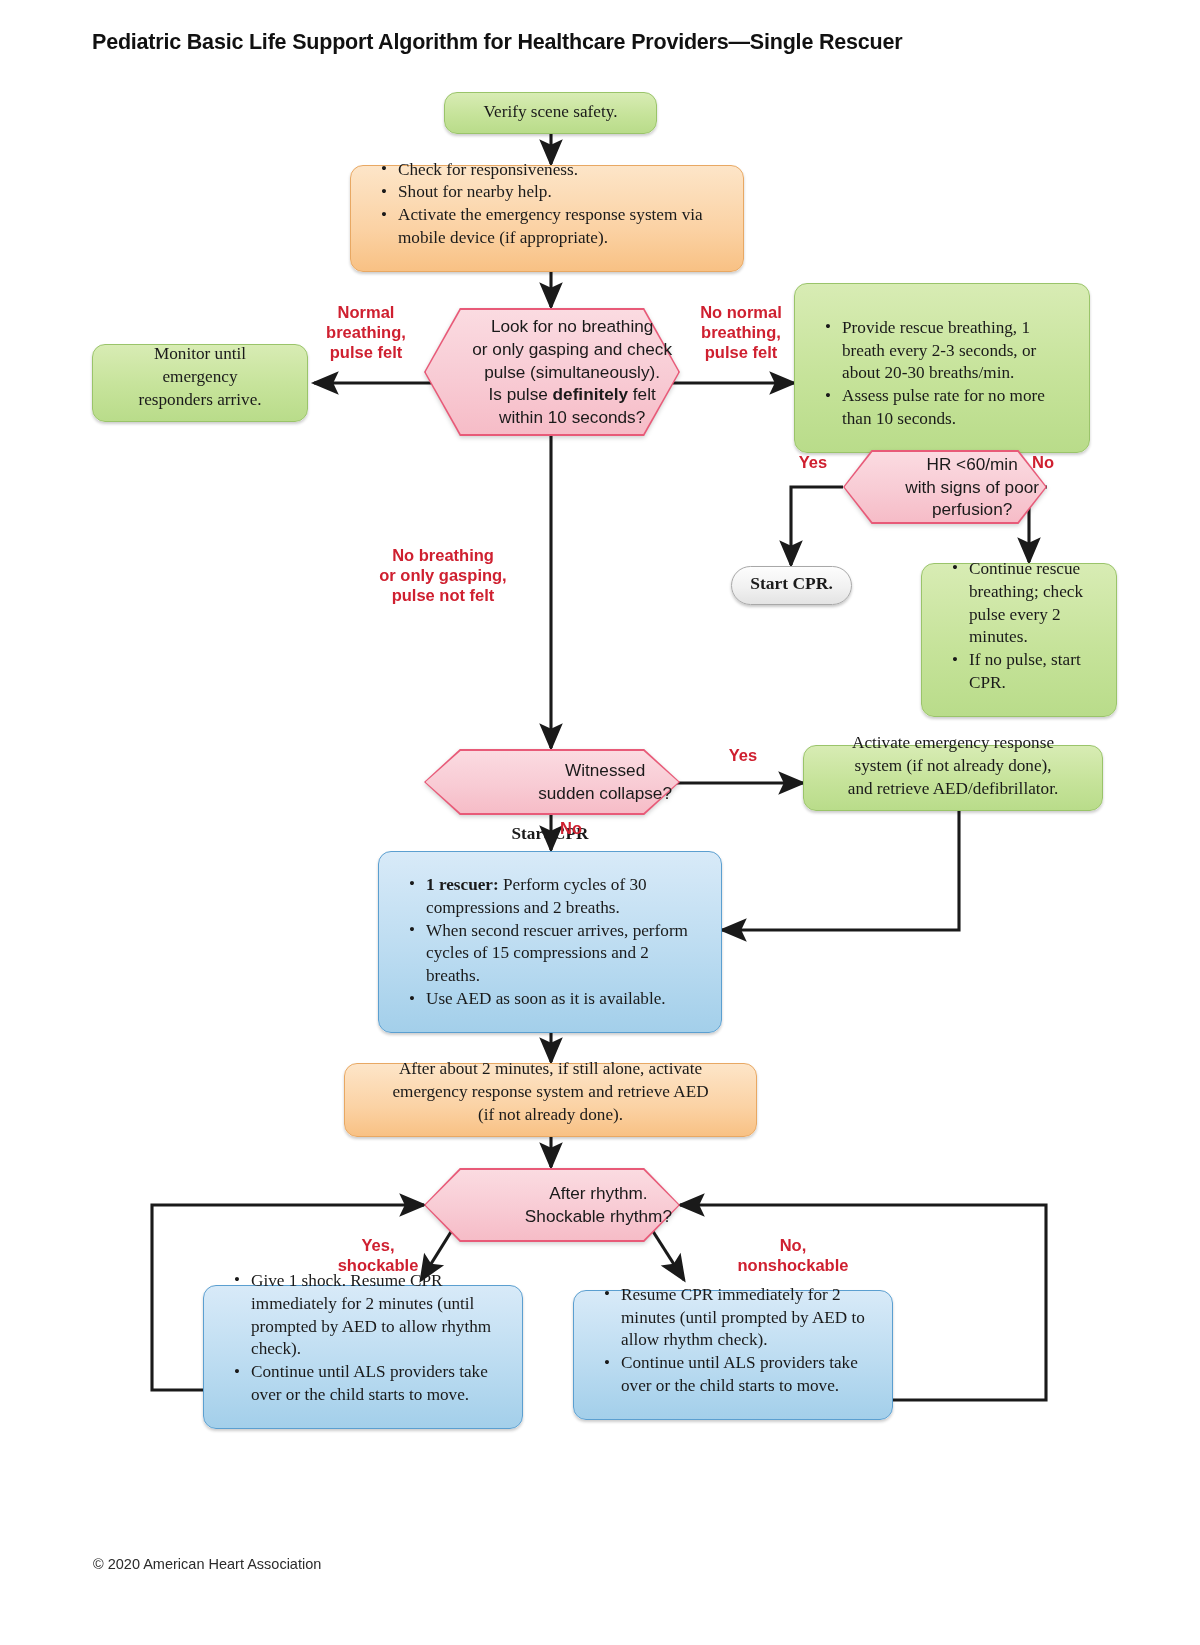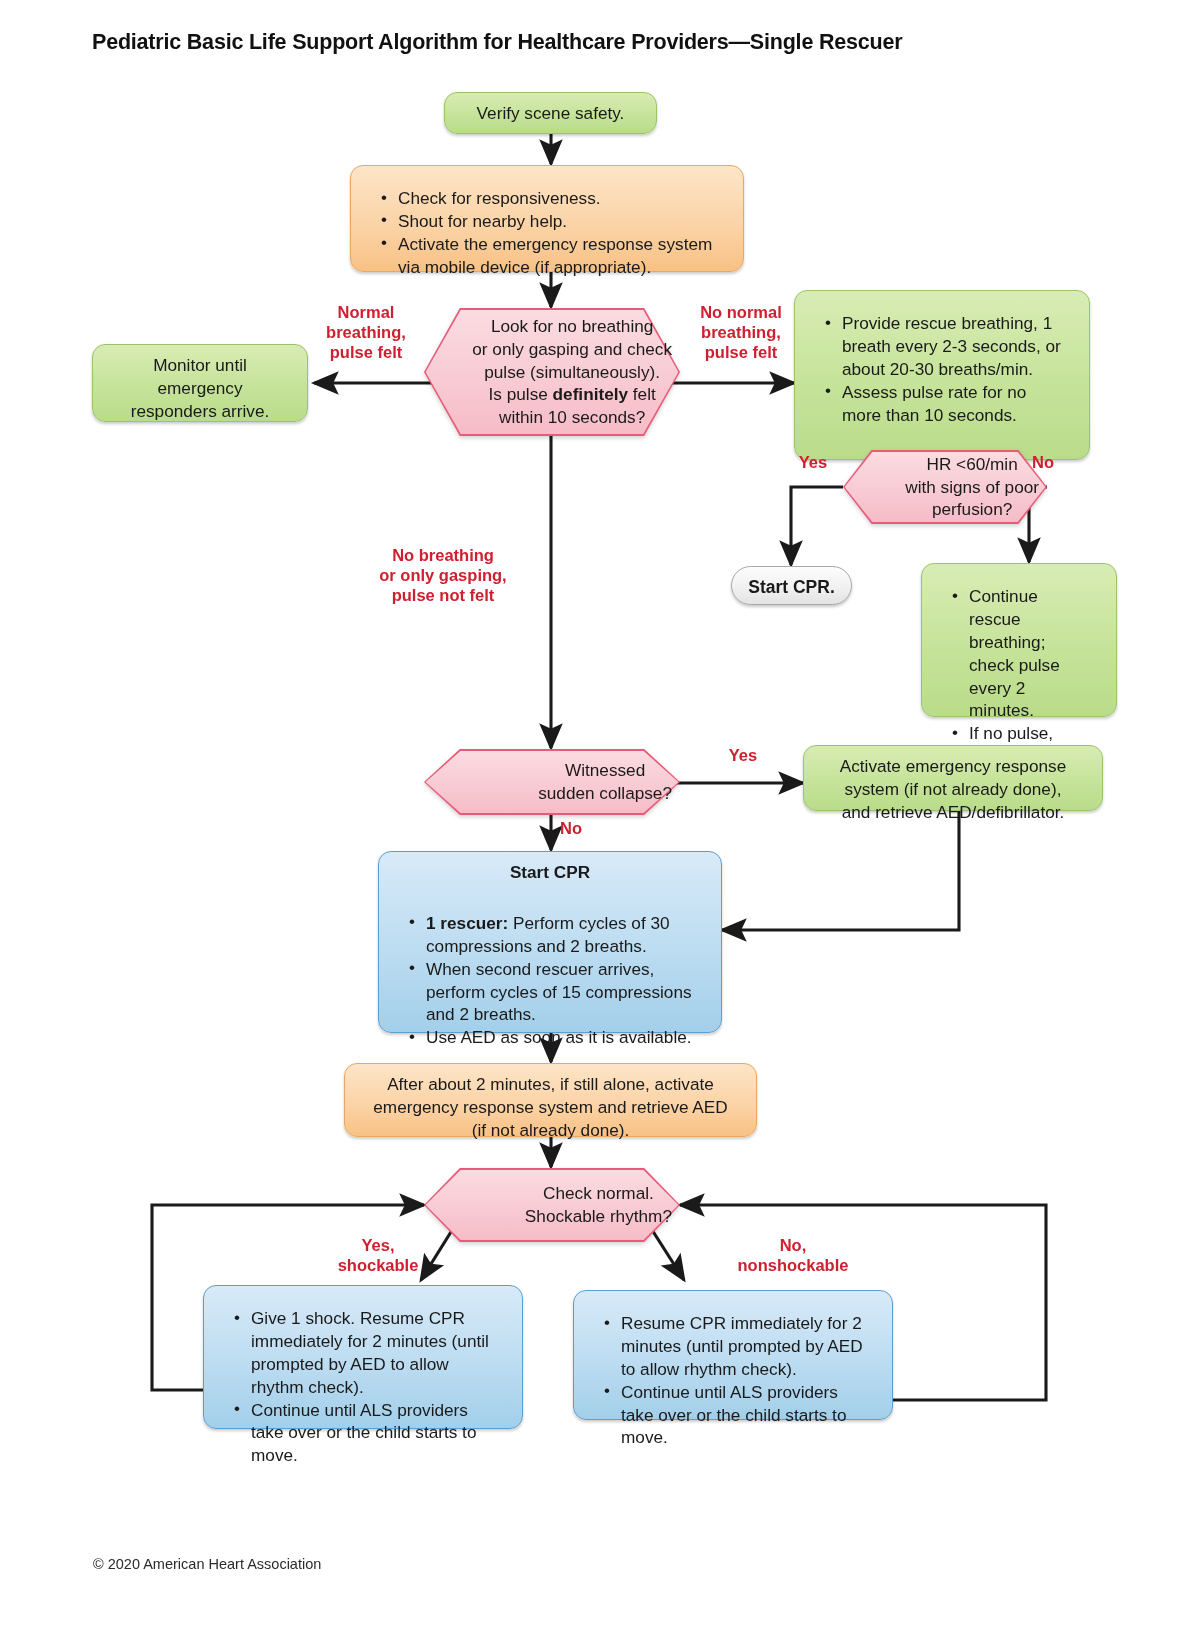--- a/index.html
+++ b/index.html
@@ -35,26 +35,27 @@
     font-size:14.5px;
     color:#2b2b2b;
   }
 
   
   .node{
     position:absolute;
     box-sizing:border-box;
     display:flex;
     flex-direction:column;
-    justify-content:flex-start;
+    justify-content:flex-end;
     border-radius:13px;
     font-size:17.2px;
     line-height:1.33;
     padding:9px 14px;
     z-index:3;
+    font-family:Liberation Serif, serif;
   }
   .node.center{ text-align:center; align-items:center; }
 
   .green{
     background:linear-gradient(180deg,#d8ecb4 0%,#c6e39a 55%,#b9dc8a 100%);
     border:1.4px solid #9ac46a;
     box-shadow:0 2px 3px rgba(0,0,0,.20);
   }
   .orange{
     background:linear-gradient(180deg,#fde5c8 0%,#fbd2a4 60%,#f8c184 100%);
@@ -201,21 +202,21 @@
       <span>within 10 seconds?</span>
     </div>
   </div>
 
   <div class="node green center" style="left:92px; top:344px; width:216px; height:78px;">
     <span>Monitor until</span>
     <span>emergency</span>
     <span>responders arrive.</span>
   </div>
 
-  <div class="node green" style="left:794px; top:290px; width:296px; height:170px;">
+  <div class="node green" style="left:794px; top:283px; width:296px; height:170px;">
     <ul class="b">
       <li>Provide rescue breathing, 1 breath every 2-3 seconds, or about 20-30 breaths/min.</li>
       <li>Assess pulse rate for no more than 10 seconds.</li>
     </ul>
   </div>
 
   <div class="hex" style="left:843px; top:450px; width:204px; height:74px;">
     <div class="hexbg"></div>
     <div class="hexfg"></div>
     <div class="hextxt">
@@ -263,21 +264,21 @@
   <div class="node orange center" style="left:344px; top:1063px; width:413px; height:74px;">
     <span>After about 2 minutes, if still alone, activate</span>
     <span>emergency response system and retrieve AED</span>
     <span>(if not already done).</span>
   </div>
 
   <div class="hex" style="left:424px; top:1168px; width:256px; height:74px;">
     <div class="hexbg"></div>
     <div class="hexfg"></div>
     <div class="hextxt">
-      <span>Check normal.</span><br>
+      <span>After rhythm.</span><br>
       <span>Shockable rhythm?</span>
     </div>
   </div>
 
   <div class="node blue" style="left:203px; top:1285px; width:320px; height:144px;">
     <ul class="b">
       <li>Give 1 shock. Resume CPR immediately for 2 minutes (until prompted by AED to allow rhythm check).</li>
       <li>Continue until ALS providers take over or the child starts to move.</li>
     </ul>
   </div>

